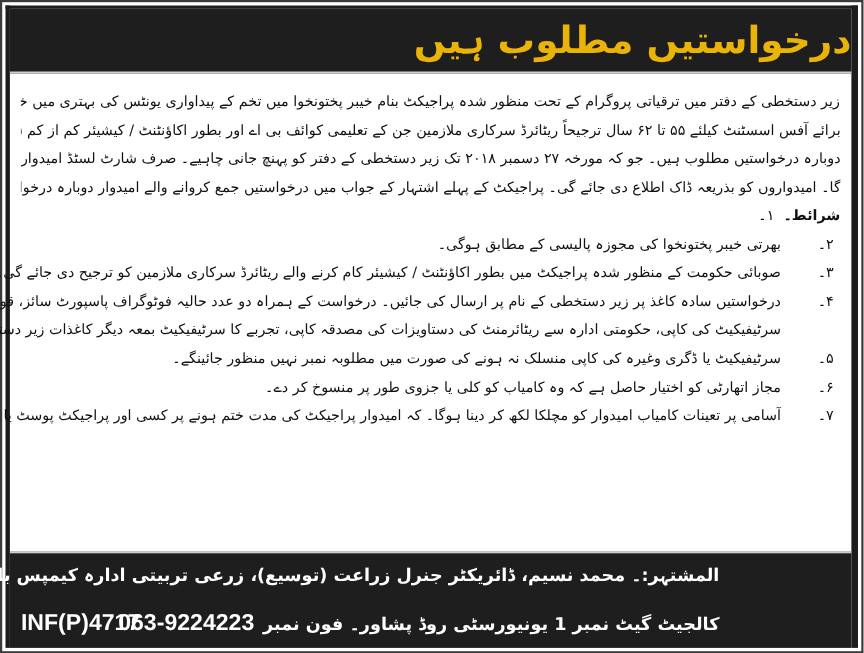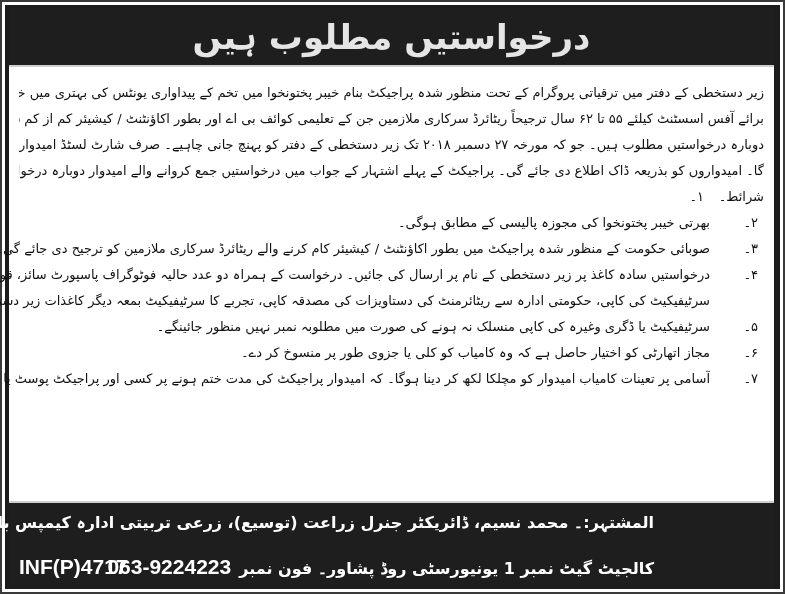--- a/index.html
+++ b/index.html
@@ -8,40 +8,40 @@
       position: absolute; left: 0; top: 0; width: 785px; height: 594px;
       box-sizing: border-box; border: 2px solid #3a3a3a; background: #fff;
     }
     .inner {
       position: absolute; left: 3px; top: 3px; right: 3px; bottom: 3px;
       border-left: 4px solid #1c1c1c; border-right: 6px solid #1c1c1c; border-top: 3px solid #1c1c1c;
       background: #fff;
     }
     .title-bar {
       position: absolute; left: 0; right: 0; top: 0; height: 57px;
-      background: #1e1e1e; color: #e5e5e5; display: flex; align-items: center; justify-content: center;
+      background: #1e1e1e; color: #eab308; display: flex; align-items: center; justify-content: flex-end;
       border-bottom: 2px solid #cfcfcf;
     }
     .title-text {
       font-family: "DejaVu Sans", sans-serif; font-weight: bold; font-size: 34px; direction: rtl;
       letter-spacing: 0.5px;
     }
     .body {
       position: absolute; left: 10px; right: 10px; top: 62px; height: 440px;
       direction: rtl; color: #111; font-family: "DejaVu Sans", sans-serif;
     }
     .line {
       direction: rtl; text-align: right; font-size: 13px; line-height: 26px; white-space: nowrap; overflow: hidden;
     }
     .intro { padding-top: 10px; }
     .term { display: flex; direction: rtl; align-items: flex-start; }
     .term .num { width: 48px; flex: 0 0 48px; text-align: right; font-size: 13px; line-height: 26px; padding-right: 6px; }
     .term .txt { flex: 1; }
     .terms-head-row { display: flex; direction: rtl; }
-    .terms-head { width: 48px; flex: 0 0 48px; font-size: 13px; line-height: 26px; font-weight: normal; margin-left: 12px; }
+    .terms-head { width: 48px; flex: 0 0 48px; font-size: 13px; line-height: 26px; font-weight: bold; margin-left: 12px; }
     .footer {
       position: absolute; left: 0; right: 0; bottom: 0; height: 86px; background: #1e1e1e; color: #fff;
       border-top: 2px solid #cfcfcf;
     }
     .advertiser {
       position: absolute; right: 120px; top: 10px; direction: rtl; font-size: 16px; font-weight: bold; white-space: nowrap;
     }
     .address-row {
       position: absolute; right: 120px; bottom: 10px; direction: rtl; font-size: 16px; font-weight: bold; white-space: nowrap;
       display: flex; align-items: baseline; gap: 8px;

